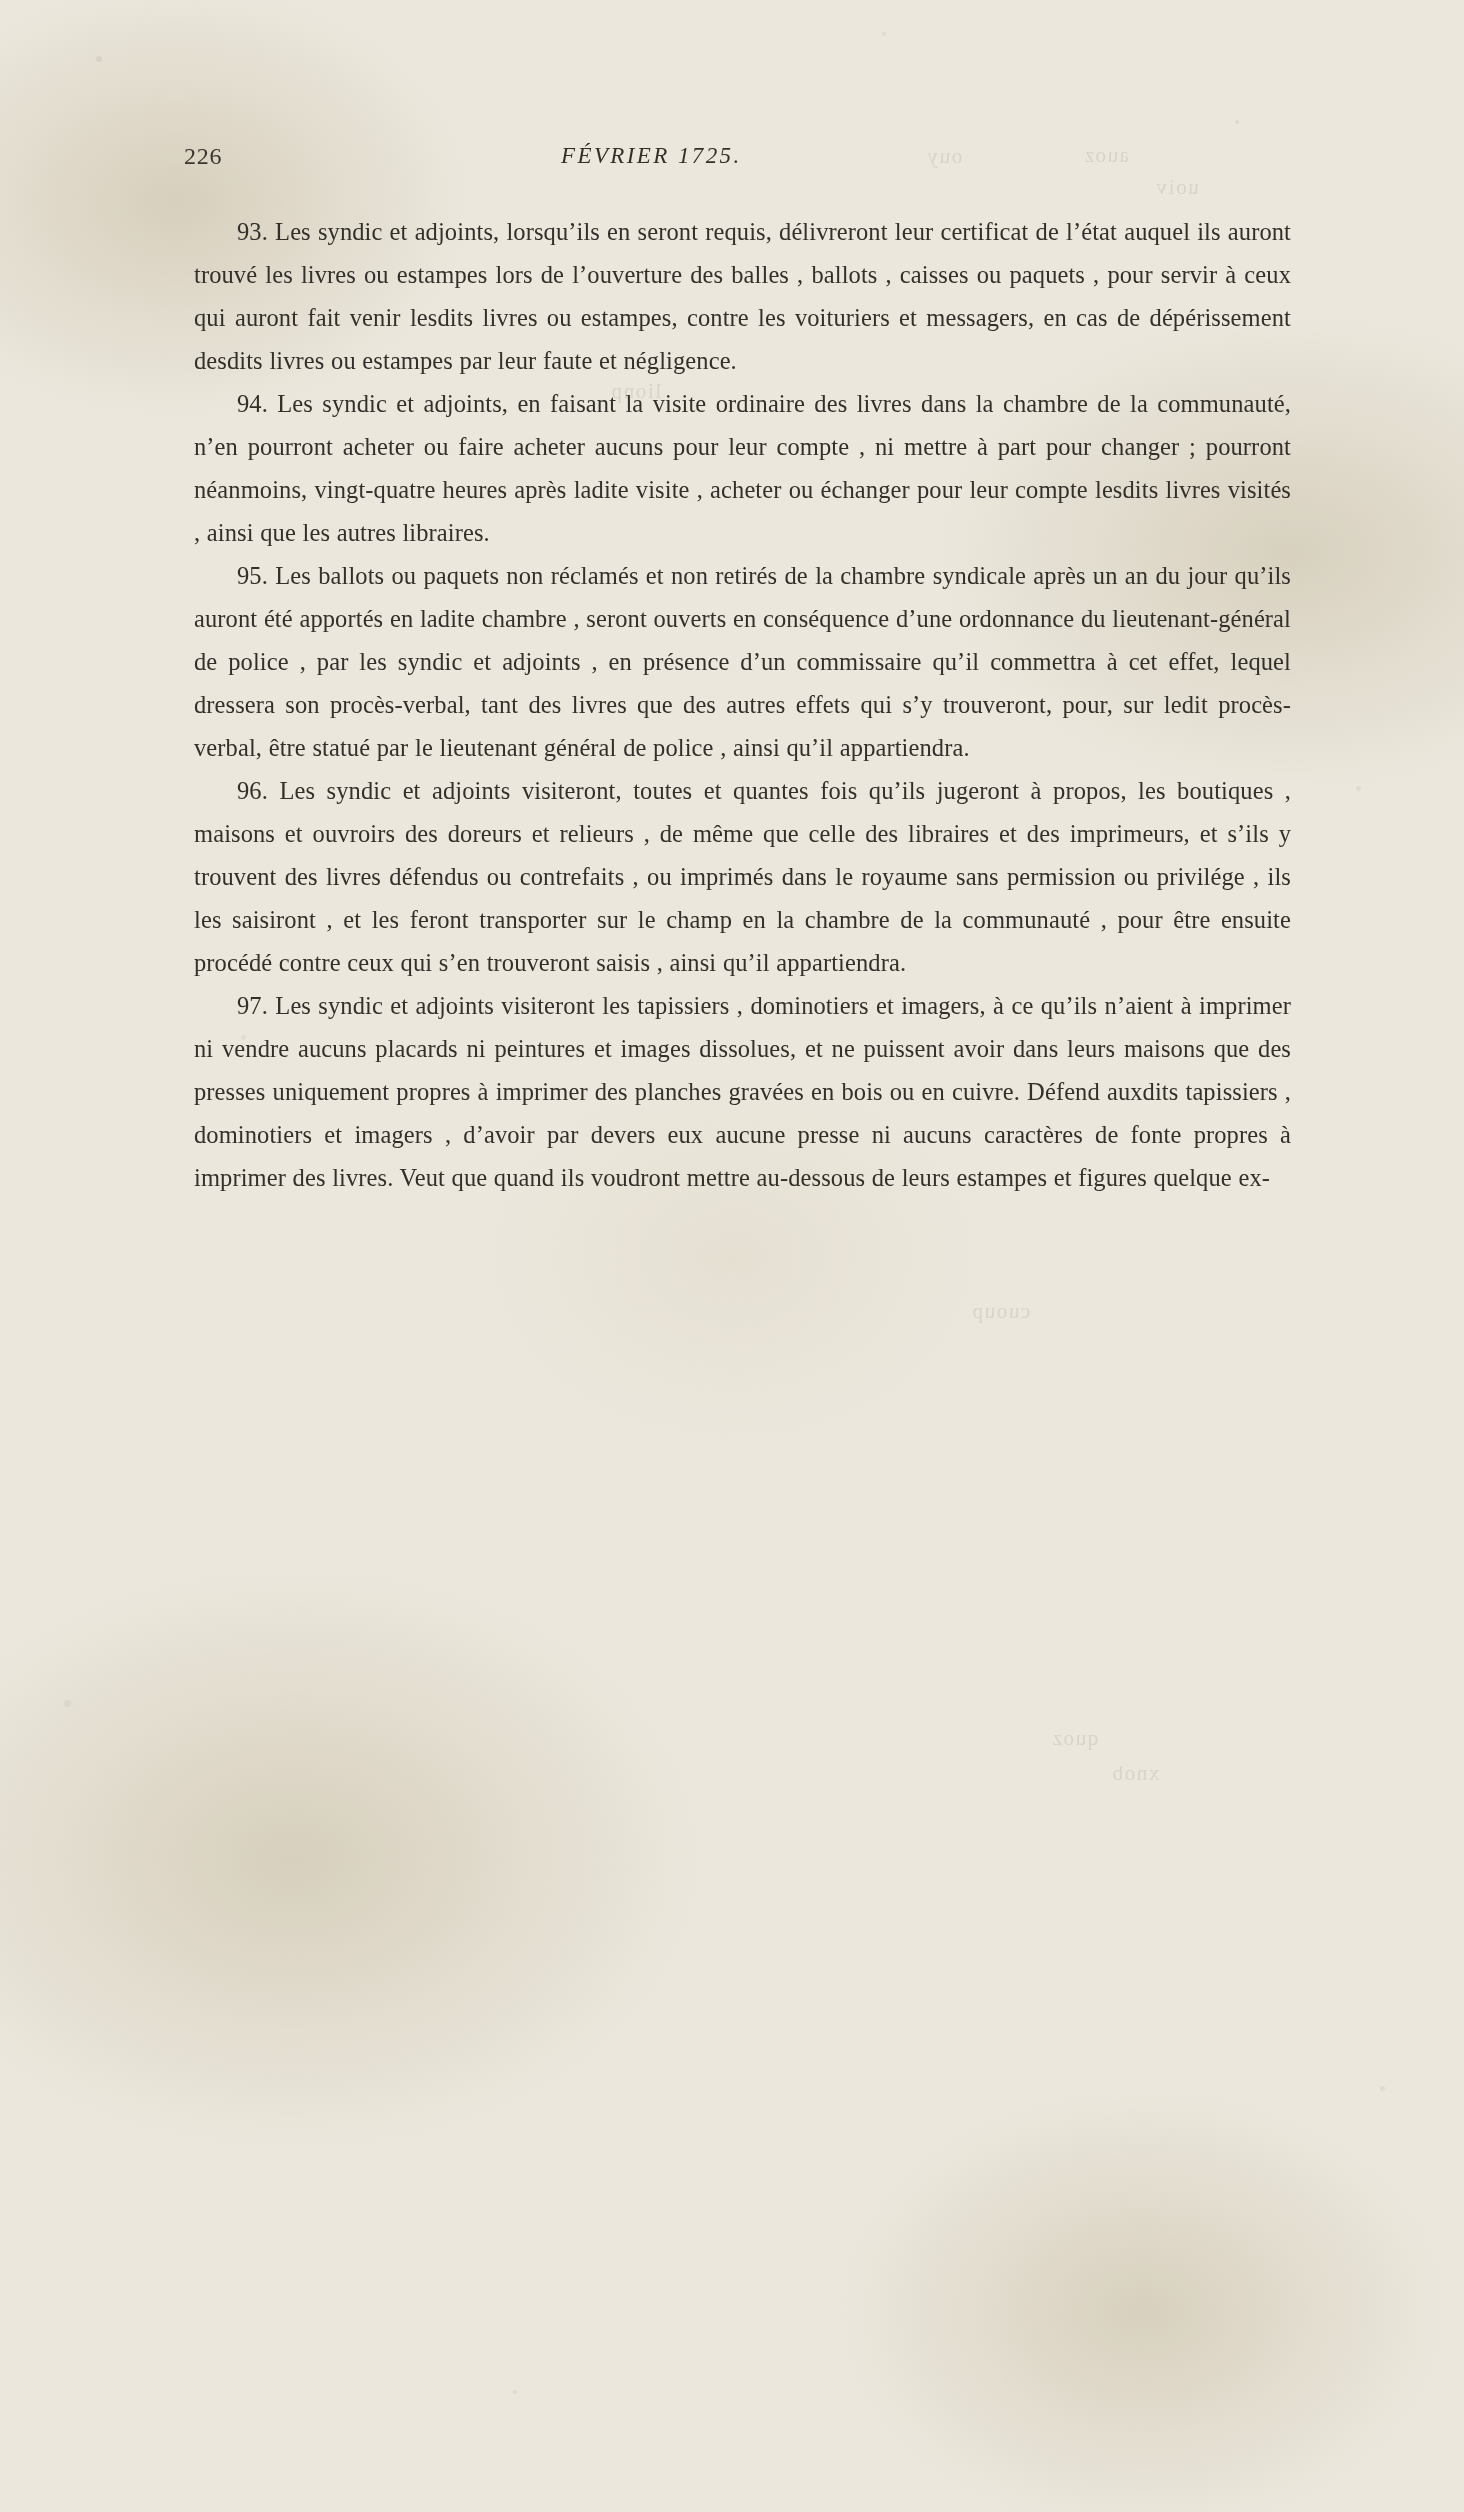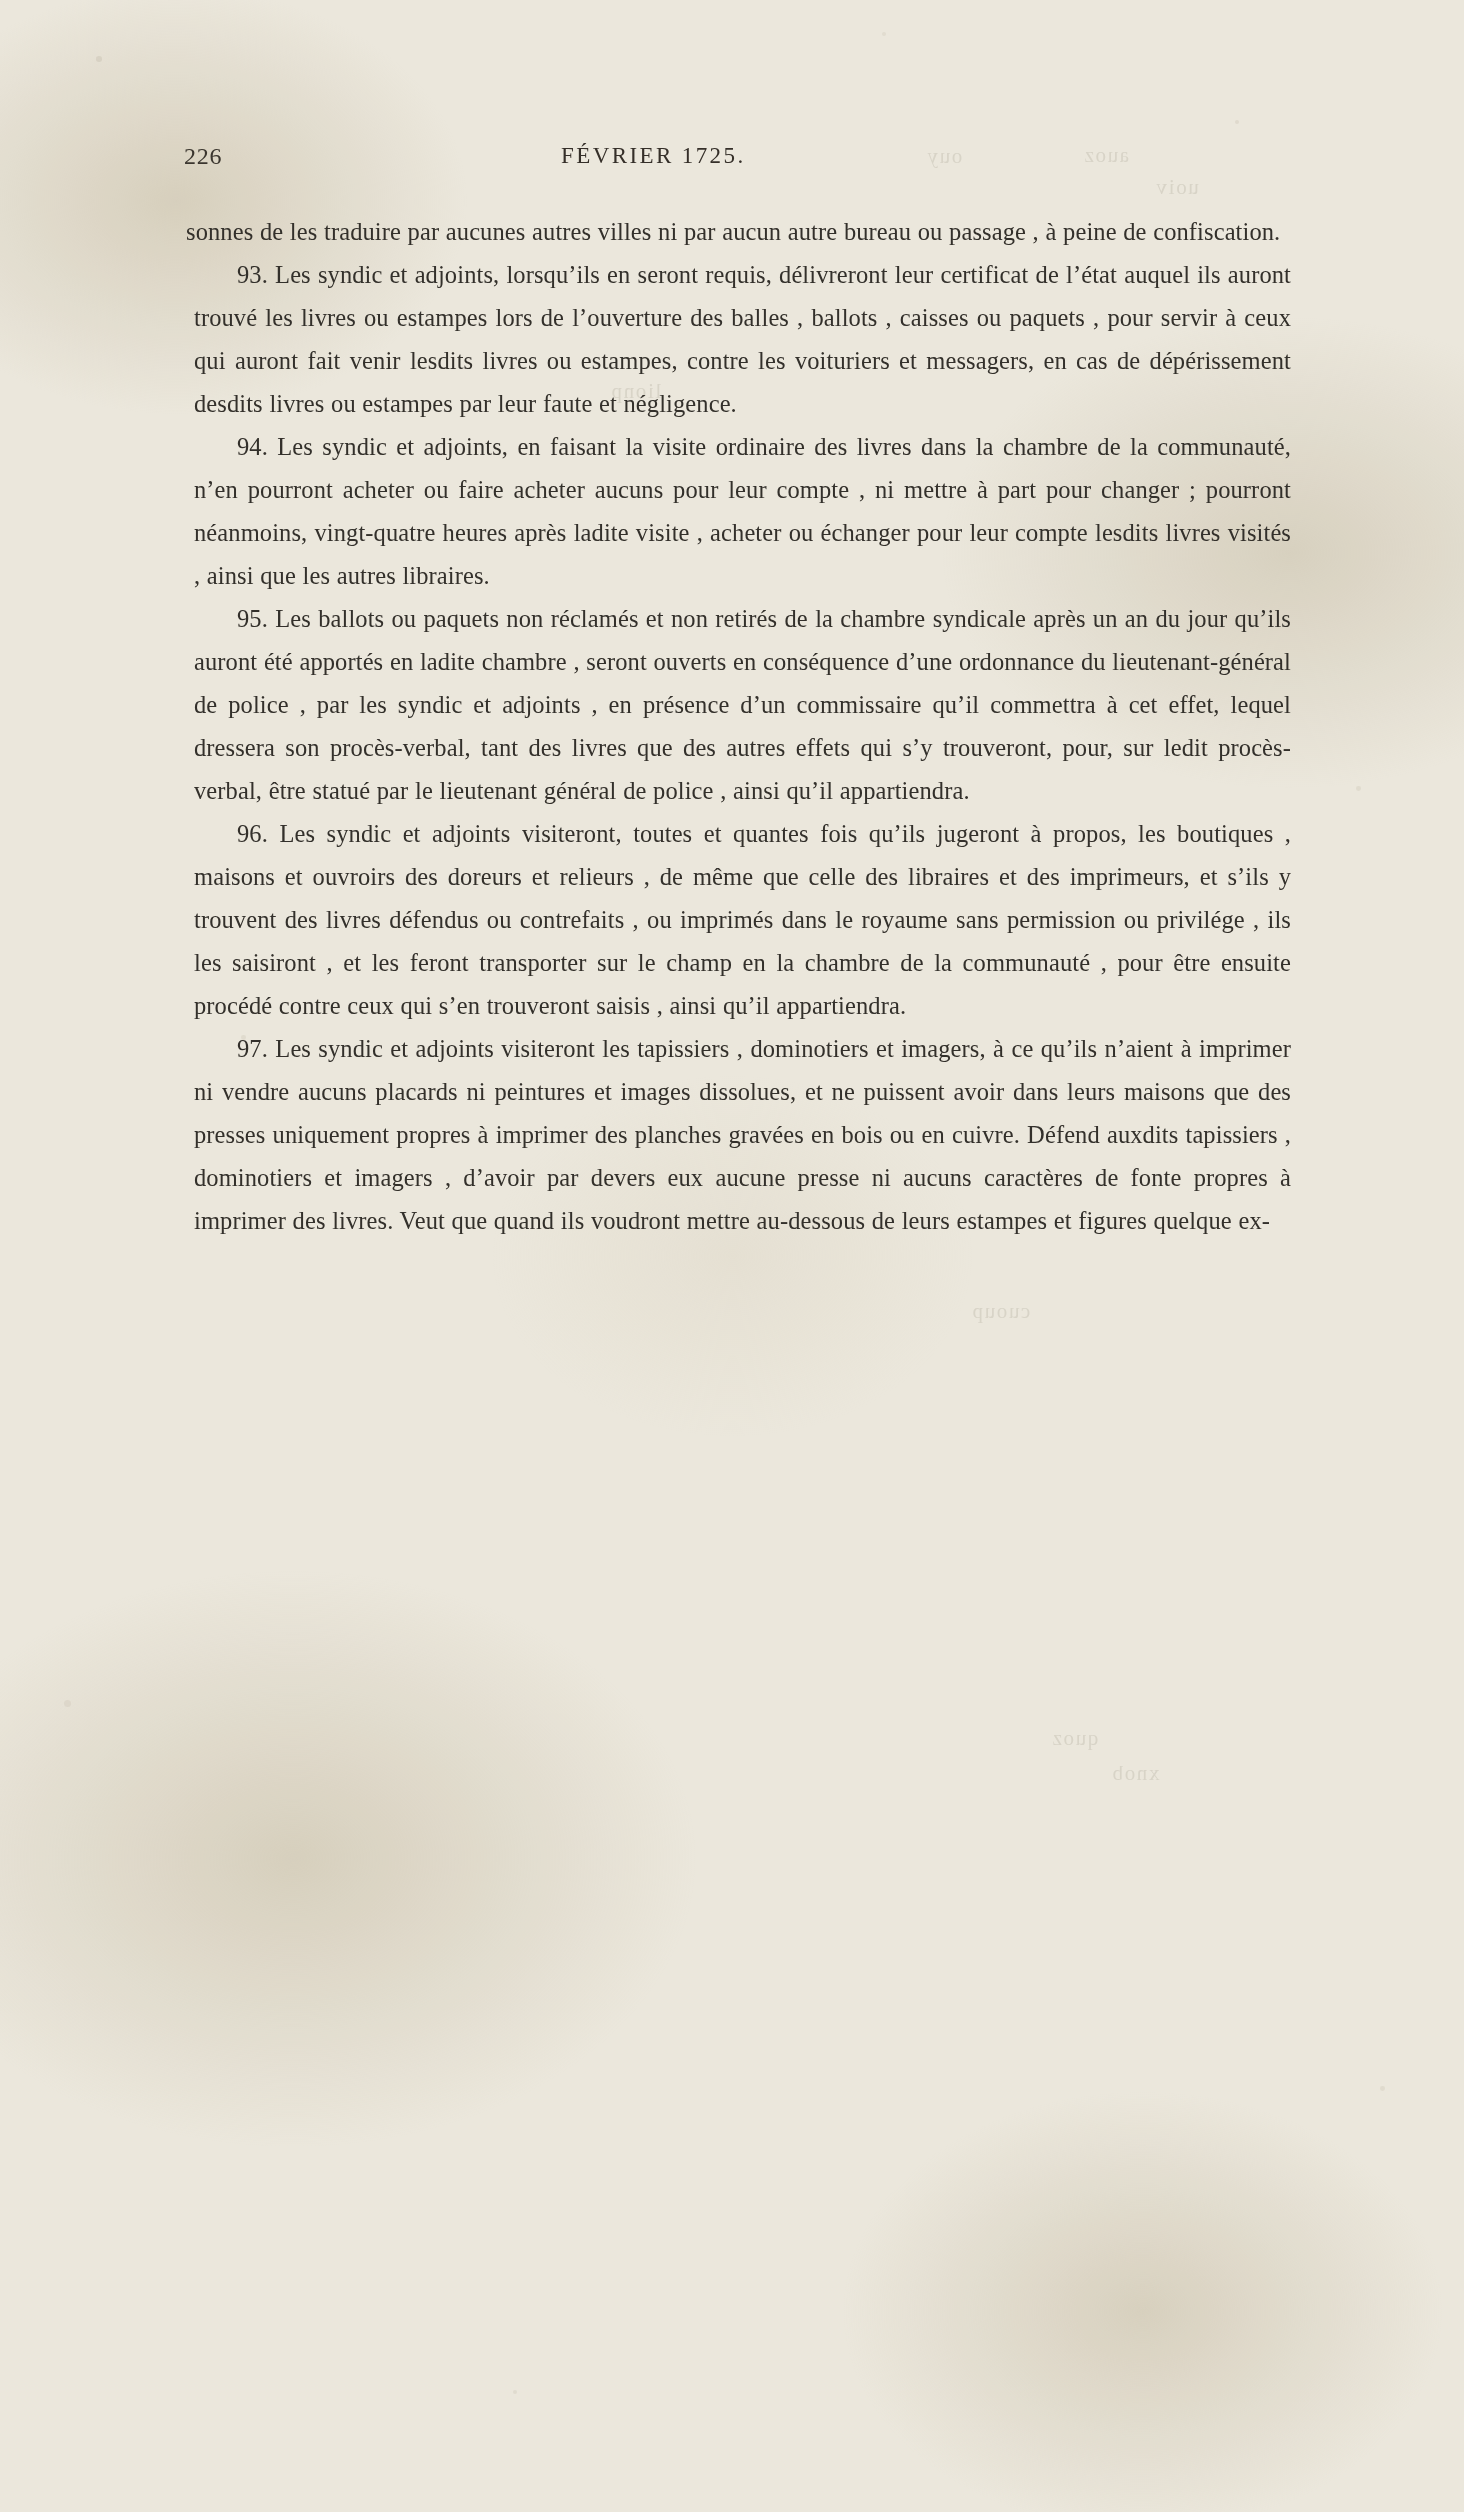--- a/index.html
+++ b/index.html
@@ -58,20 +58,21 @@
     letter-spacing: 0.8px;
     color: #3b362f;
   }
   .running-title {
     position: absolute;
     left: 377px;
     top: 0;
     font-size: 23px;
     letter-spacing: 2.4px;
     color: #352f29;
+    font-style: italic;
   }
   .textblock {
     position: absolute;
     top: 210px;
     left: 186px;
     width: 1105px;
   }
   p.para {
     margin: 0;
     font-size: 24.5px;
@@ -113,21 +114,20 @@
 <div class="speck" style="left:882px;top:32px;width:4px;height:4px;opacity:.35"></div>
 
 <div class="page">
 
   <div class="header">
     <div class="folio">226</div>
     <div class="running-title">FÉVRIER 1725.</div>
   </div>
 
   <div class="textblock">
-    <p class="para">sonnes de les traduire par aucunes autres villes ni par aucun autre bureau ou passage , à peine de confiscation.</p>
     <p class="para indent">93. Les syndic et adjoints, lorsqu’ils en seront requis, délivreront leur certificat de l’état auquel ils auront trouvé les livres ou estampes lors de l’ouverture des balles , ballots , caisses ou paquets , pour servir à ceux qui auront fait venir lesdits livres ou estampes, contre les voituriers et messagers, en cas de dépérissement desdits livres ou estampes par leur faute et négligence.</p>
     <p class="para indent">94. Les syndic et adjoints, en faisant la visite ordinaire des livres dans la chambre de la communauté, n’en pourront acheter ou faire acheter aucuns pour leur compte , ni mettre à part pour changer ; pourront néanmoins, vingt-quatre heures après ladite visite , acheter ou échanger pour leur compte lesdits livres visités , ainsi que les autres libraires.</p>
     <p class="para indent">95. Les ballots ou paquets non réclamés et non retirés de la chambre syndicale après un an du jour qu’ils auront été apportés en ladite chambre , seront ouverts en conséquence d’une ordonnance du lieutenant-général de police , par les syndic et adjoints , en présence d’un commissaire qu’il commettra à cet effet, lequel dressera son procès-verbal, tant des livres que des autres effets qui s’y trouveront, pour, sur ledit procès-verbal, être statué par le lieutenant général de police , ainsi qu’il appartiendra.</p>
     <p class="para indent">96. Les syndic et adjoints visiteront, toutes et quantes fois qu’ils jugeront à propos, les boutiques , maisons et ouvroirs des doreurs et relieurs , de même que celle des libraires et des imprimeurs, et s’ils y trouvent des livres défendus ou contrefaits , ou imprimés dans le royaume sans permission ou privilége , ils les saisiront , et les feront transporter sur le champ en la chambre de la communauté , pour être ensuite procédé contre ceux qui s’en trouveront saisis , ainsi qu’il appartiendra.</p>
     <p class="para indent">97. Les syndic et adjoints visiteront les tapissiers , dominotiers et imagers, à ce qu’ils n’aient à imprimer ni vendre aucuns placards ni peintures et images dissolues, et ne puissent avoir dans leurs maisons que des presses uniquement propres à imprimer des planches gravées en bois ou en cuivre. Défend auxdits tapissiers , dominotiers et imagers , d’avoir par devers eux aucune presse ni aucuns caractères de fonte propres à imprimer des livres. Veut que quand ils voudront mettre au-dessous de leurs estampes et figures quelque ex-</p>
   </div>
 
 </div>
 
 <div class="ghost" style="left:926px;top:144px">ouy</div>

